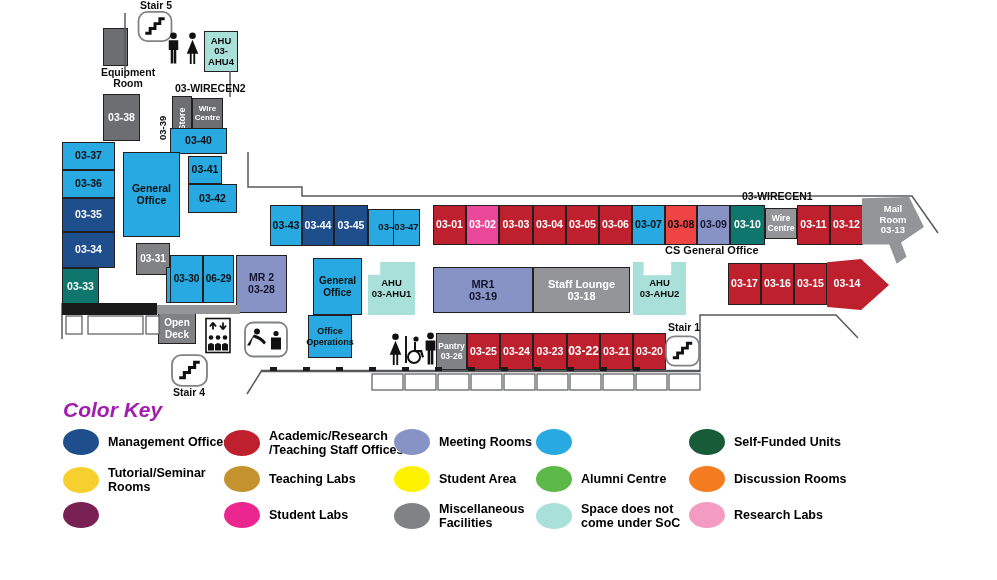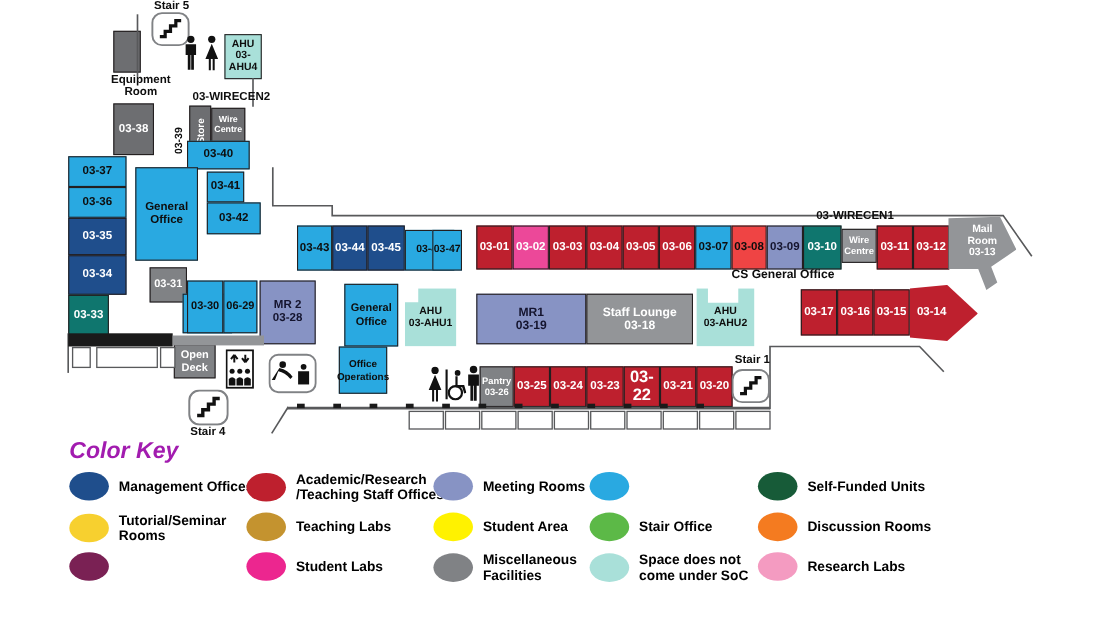--- a/index.html
+++ b/index.html
@@ -87,21 +87,21 @@
 03-19</div>
       <div class="room" style="left: 533px; top: 267px; width: 97px; height: 46px; background: rgb(147, 149, 152); color: rgb(255, 255, 255); font-size: 11px;">Staff Lounge
 03-18</div>
       <div class="room clip" style="left: 633px; top: 262px; width: 53px; height: 53px; background: rgb(169, 224, 217); color: rgb(14, 14, 14); font-size: 9.5px; clip-path: polygon(0px 0px, 20% 0px, 20% 25%, 72% 25%, 72% 0px, 100% 0px, 100% 100%, 0px 100%);">AHU
 03-AHU2</div>
       <div class="room" style="left: 436px; top: 333px; width: 31px; height: 37px; background: rgb(128, 130, 133); color: rgb(255, 255, 255); font-size: 8.5px;">Pantry
 03-26</div>
       <div class="room" style="left: 467px; top: 333px; width: 33px; height: 37px; background: rgb(190, 32, 46); color: rgb(255, 255, 255); font-size: 10.5px;">03-25</div>
       <div class="room" style="left: 500px; top: 333px; width: 33px; height: 37px; background: rgb(190, 32, 46); color: rgb(255, 255, 255); font-size: 10.5px;">03-24</div>
       <div class="room" style="left: 533px; top: 333px; width: 34px; height: 37px; background: rgb(190, 32, 46); color: rgb(255, 255, 255); font-size: 10.5px;">03-23</div>
-      <div class="room" style="left: 567px; top: 333px; width: 33px; height: 37px; background: rgb(190, 32, 46); color: rgb(255, 255, 255); font-size: 15px;">03-22</div>
+      <div class="room" style="left: 567px; top: 333px; width: 33px; height: 37px; background: rgb(190, 32, 46); color: rgb(255, 255, 255); font-size: 12px;">03-22</div>
       <div class="room" style="left: 600px; top: 333px; width: 33px; height: 37px; background: rgb(190, 32, 46); color: rgb(255, 255, 255); font-size: 10.5px;">03-21</div>
       <div class="room" style="left: 633px; top: 333px; width: 33px; height: 37px; background: rgb(190, 32, 46); color: rgb(255, 255, 255); font-size: 10.5px;">03-20</div>
     </div>
 
   <svg class="walls" width="997" height="580">
     <g fill="none" stroke="#58595B" stroke-width="1.5">
       <path d="M125,70 V13"></path>
       <path d="M230,71 V97"></path>
       <path d="M248,152 V187 H302 V196 H912 L938,233"></path>
       <path d="M700,372 V315 H836 L858,338"></path>
@@ -266,21 +266,21 @@
         <div class="legend-item" style="left: 224px; top: 466px;">
           <span class="legend-swatch" style="background: rgb(196, 147, 47);"></span>
           <span class="legend-label">Teaching Labs</span>
         </div>
         <div class="legend-item" style="left: 394px; top: 466px;">
           <span class="legend-swatch" style="background: rgb(255, 242, 0);"></span>
           <span class="legend-label">Student Area</span>
         </div>
         <div class="legend-item" style="left: 536px; top: 466px;">
           <span class="legend-swatch" style="background: rgb(92, 185, 71);"></span>
-          <span class="legend-label">Stair Office</span>
+          <span class="legend-label">Alumni Centre</span>
         </div>
         <div class="legend-item" style="left: 689px; top: 466px;">
           <span class="legend-swatch" style="background: rgb(244, 123, 32);"></span>
           <span class="legend-label">Discussion Rooms</span>
         </div>
         <div class="legend-item" style="left: 63px; top: 502px;">
           <span class="legend-swatch" style="background: rgb(122, 33, 84);"></span>
         </div>
         <div class="legend-item" style="left: 224px; top: 502px;">
           <span class="legend-swatch" style="background: rgb(236, 38, 143);"></span>

